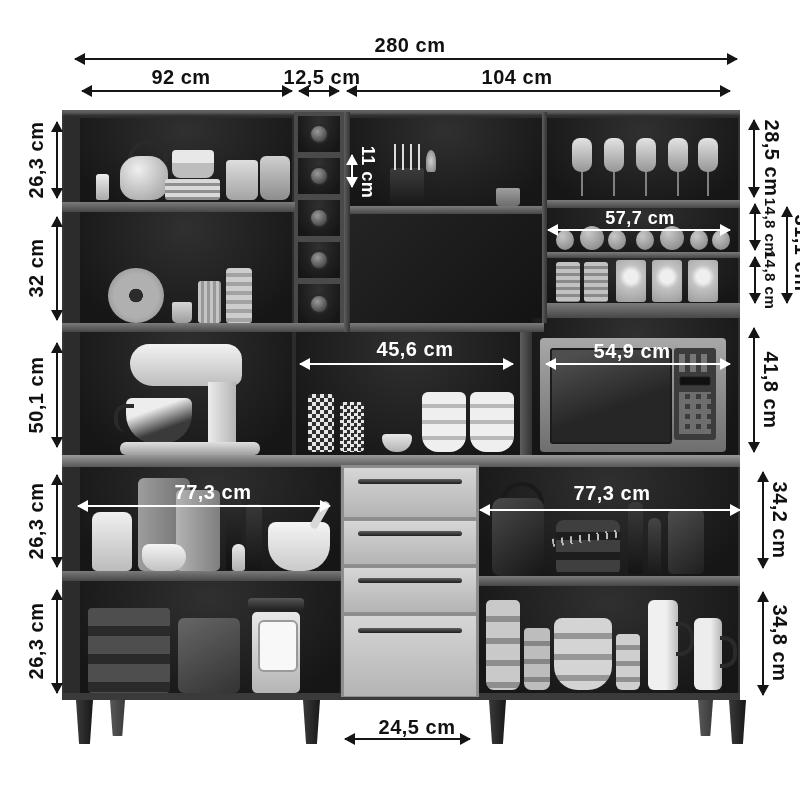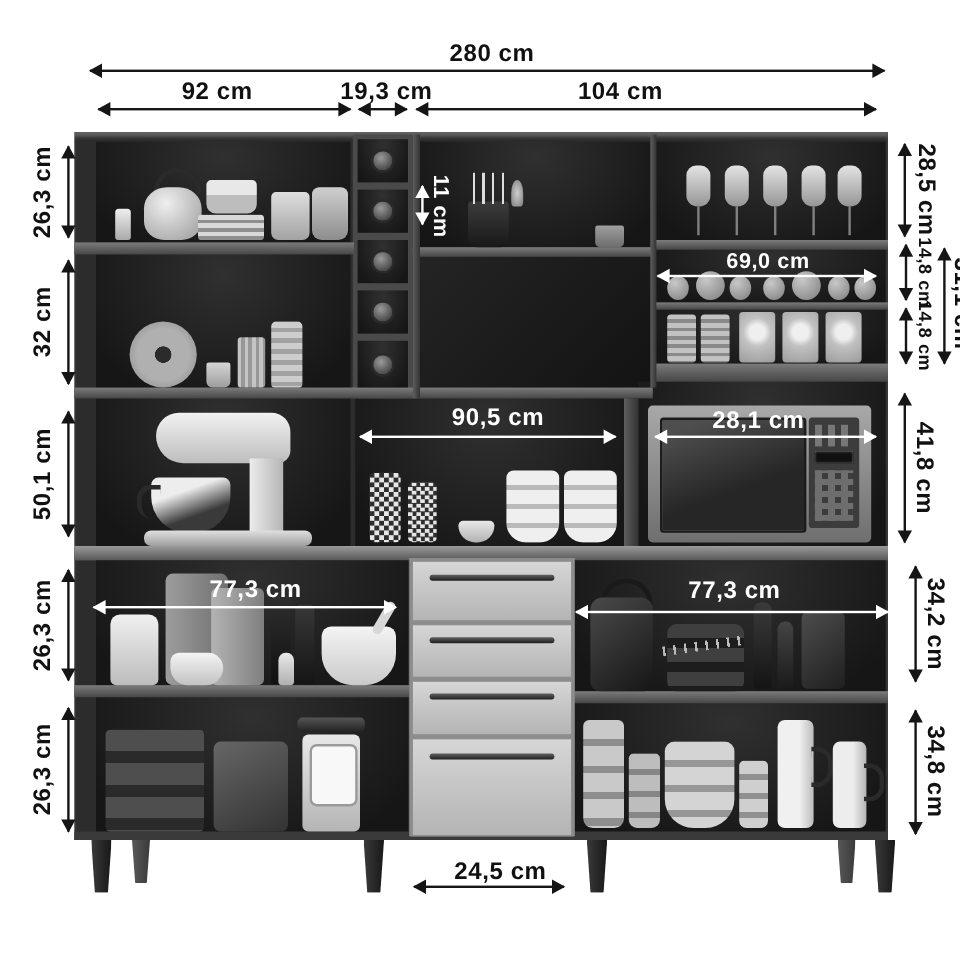--- a/index.html
+++ b/index.html
@@ -214,21 +214,21 @@
   <div class="abs" style="left:616px;top:634px;width:24px;height:56px;background:repeating-linear-gradient(180deg,#cfcfcf 0 11px,#909090 11px 16px);border-radius:4px 4px 6px 6px;"></div>
   <div class="abs" style="left:648px;top:600px;width:30px;height:90px;background:linear-gradient(90deg,#f0f0f0 60%,#bdbdbd);border-radius:6px;"></div>
   <div class="arc" style="left:676px;top:622px;width:14px;height:26px;border-radius:0 14px 14px 0;border-left:none;border-bottom:4px solid #2a2a2a;"></div>
   <div class="abs" style="left:694px;top:618px;width:28px;height:72px;background:linear-gradient(90deg,#ededed 60%,#b5b5b5);border-radius:6px;"></div>
   <div class="arc" style="left:720px;top:636px;width:13px;height:24px;border-radius:0 13px 13px 0;border-left:none;border-bottom:4px solid #2a2a2a;"></div>
 
   <div class="dl" style="left:410px;top:45px;">280 cm</div>
   <div class="ha" style="left:75px;top:58px;width:662px;"></div>
   <div class="dl" style="left:181px;top:77px;">92 cm</div>
   <div class="ha" style="left:82px;top:90px;width:210px;"></div>
-  <div class="dl" style="left:322px;top:77px;">19,3 cm</div>
+  <div class="dl" style="left:322px;top:77px;">12,5 cm</div>
   <div class="ha" style="left:299px;top:90px;width:40px;"></div>
   <div class="dl" style="left:517px;top:77px;">104 cm</div>
   <div class="ha" style="left:347px;top:90px;width:383px;"></div>
 
   <div class="dl rccw" style="left:36px;top:160px;">26,3 cm</div>
   <div class="va" style="left:56px;top:122px;height:76px;"></div>
   <div class="dl rccw" style="left:36px;top:268px;">32 cm</div>
   <div class="va" style="left:56px;top:217px;height:103px;"></div>
   <div class="dl rccw" style="left:36px;top:395px;">50,1 cm</div>
   <div class="va" style="left:56px;top:343px;height:104px;"></div>
@@ -250,24 +250,24 @@
   <div class="dl rcw" style="left:779px;top:520px;">34,2 cm</div>
   <div class="va" style="left:762px;top:472px;height:96px;"></div>
   <div class="dl rcw" style="left:779px;top:643px;">34,8 cm</div>
   <div class="va" style="left:762px;top:592px;height:103px;"></div>
 
   <div class="dl" style="left:417px;top:727px;">24,5 cm</div>
   <div class="ha" style="left:345px;top:738px;width:125px;"></div>
 
   <div class="dl wt rcw md" style="left:367px;top:172px;">11 cm</div>
   <div class="va wt" style="left:351px;top:155px;height:32px;"></div>
-  <div class="dl wt md" style="left:640px;top:218px;">69,0 cm</div>
+  <div class="dl wt md" style="left:640px;top:218px;">57,7 cm</div>
   <div class="ha wt" style="left:548px;top:229px;width:182px;"></div>
-  <div class="dl wt" style="left:415px;top:349px;">90,5 cm</div>
+  <div class="dl wt" style="left:415px;top:349px;">45,6 cm</div>
   <div class="ha wt" style="left:300px;top:363px;width:213px;"></div>
-  <div class="dl wt" style="left:632px;top:351px;">28,1 cm</div>
+  <div class="dl wt" style="left:632px;top:351px;">54,9 cm</div>
   <div class="ha wt" style="left:546px;top:363px;width:184px;"></div>
   <div class="dl wt" style="left:213px;top:492px;">77,3 cm</div>
   <div class="ha wt" style="left:78px;top:505px;width:252px;"></div>
   <div class="dl wt" style="left:612px;top:493px;">77,3 cm</div>
   <div class="ha wt" style="left:480px;top:509px;width:260px;"></div>
 
 </div>
 
 </body></html>

